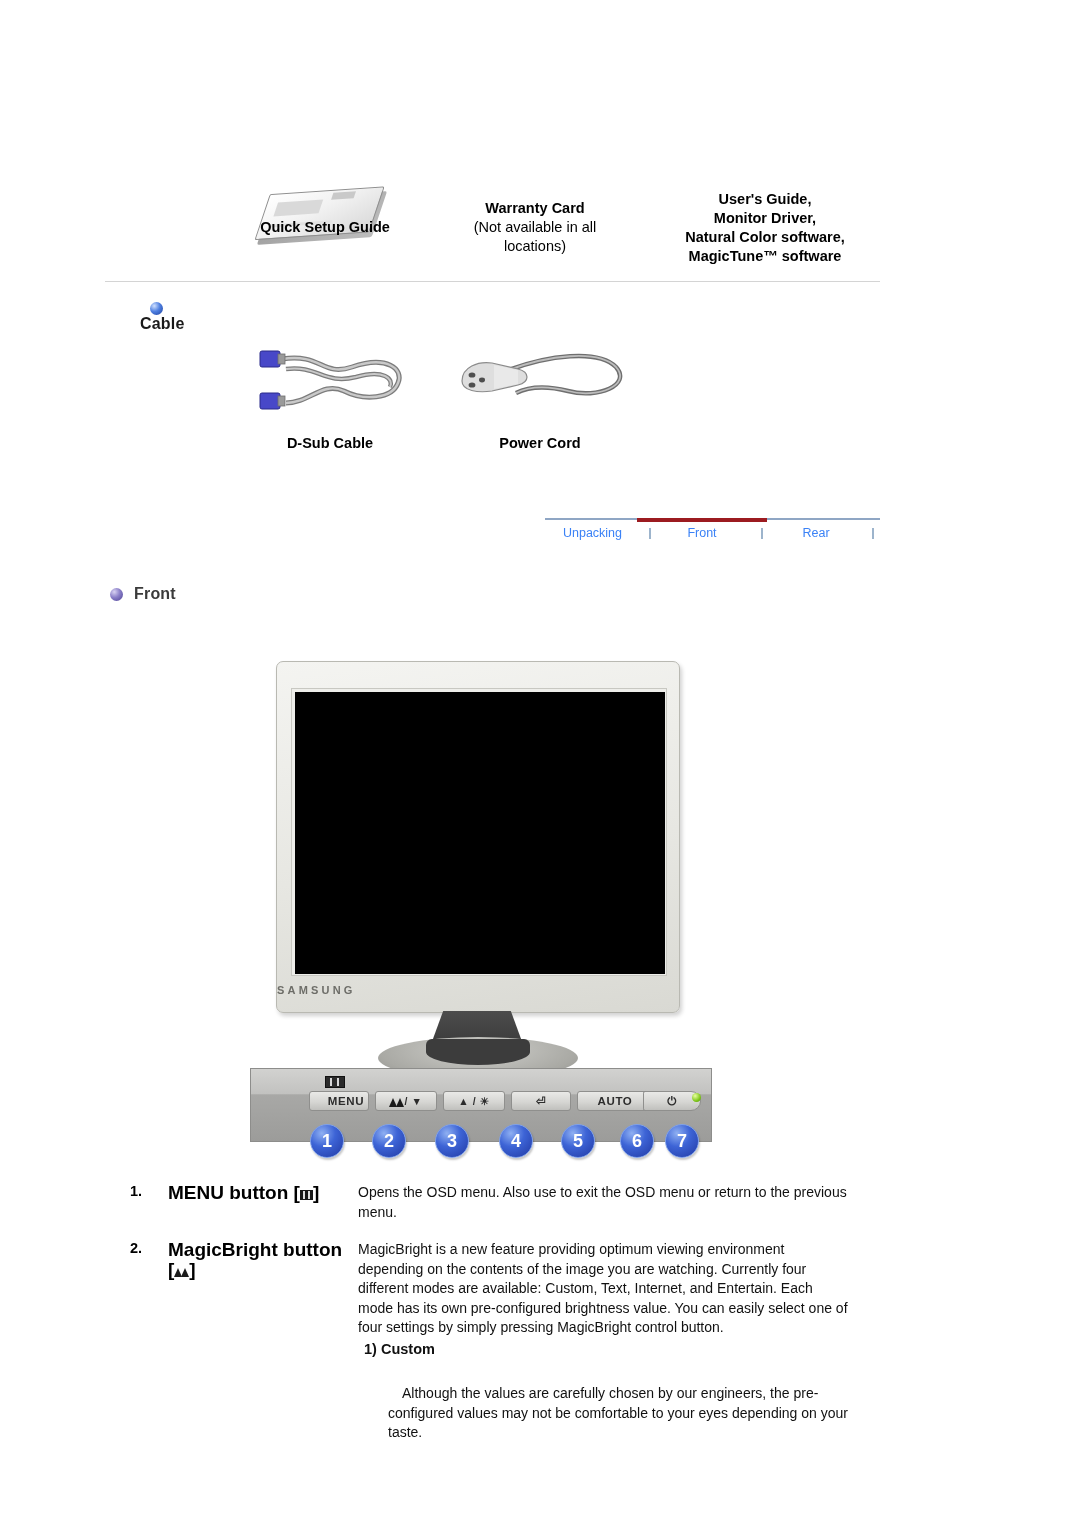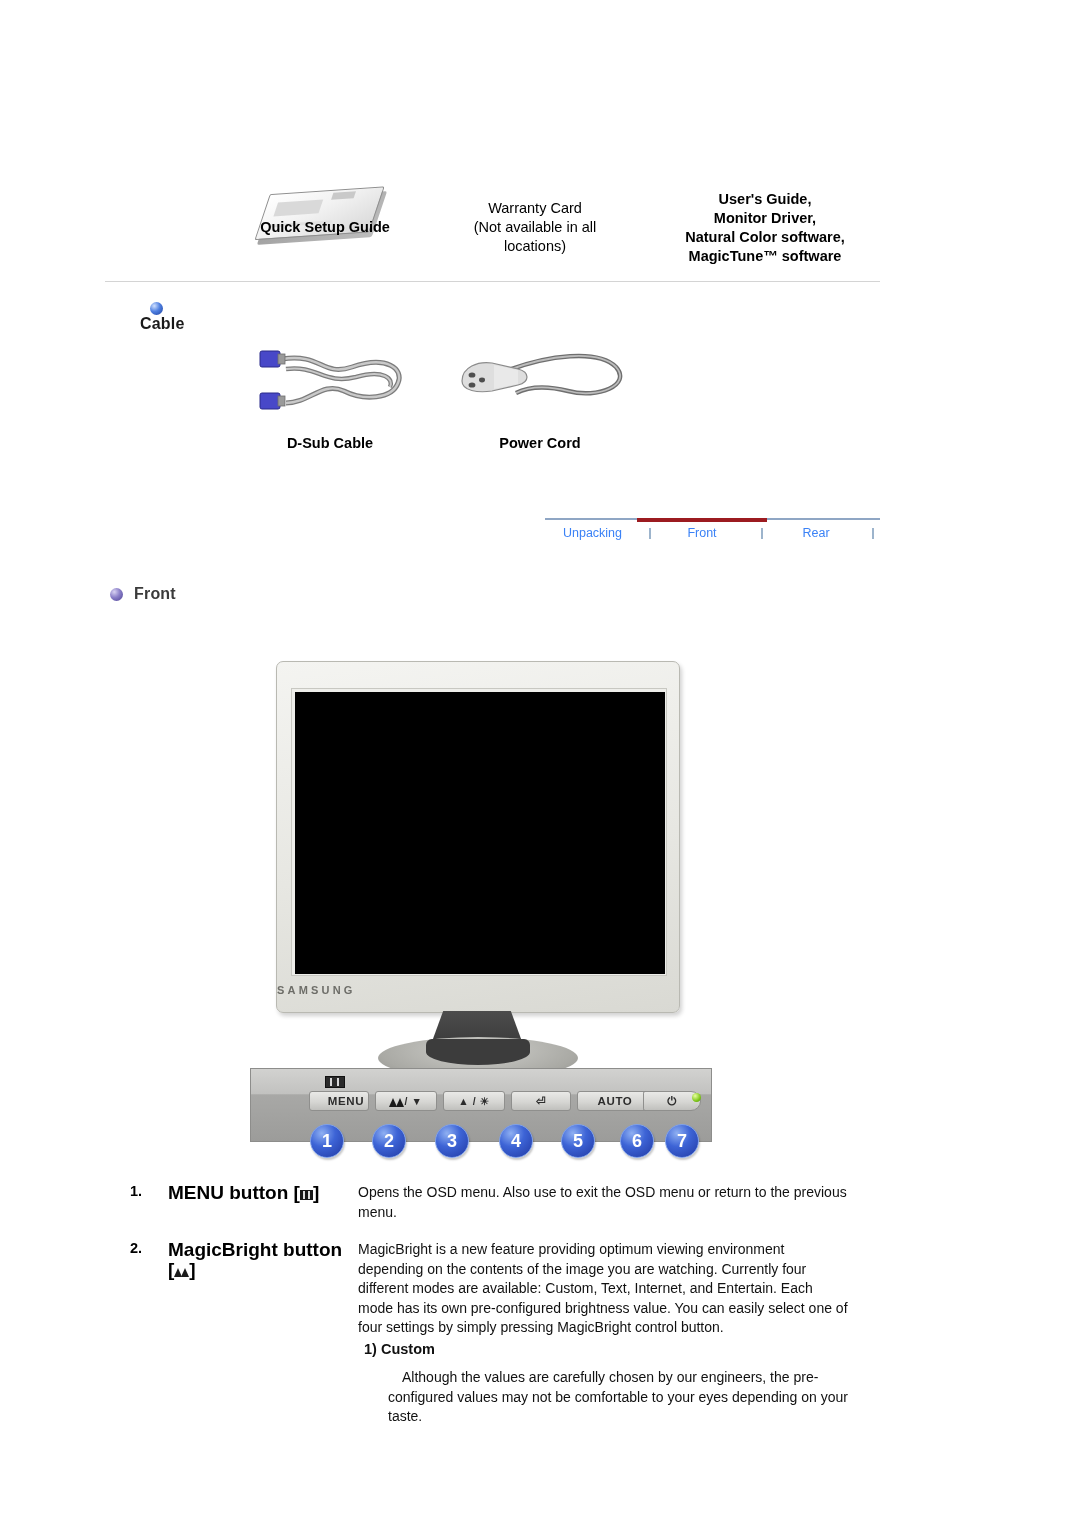--- a/index.html
+++ b/index.html
@@ -67,21 +67,21 @@
   }
   .cap {
     position: absolute;
     text-align: center;
     font-size: 14.5px;
     line-height: 19px;
     color: #000;
   }
   .cap-quick { left: 210px; top: 26px; width: 230px; font-weight: bold; }
   .cap-warranty { left: 435px; top: 7px; width: 200px; }
-  .cap-warranty .t1 { font-weight: normal; }
+  .cap-warranty .t1 { font-weight: bold; }
   .cap-users { left: 640px; top: -2px; width: 250px; font-weight: bold; }
 
   .hr-sep {
     position: absolute;
     left: 105px; top: 281px;
     width: 775px; height: 1px;
     background: #d4d4d4;
   }
 
   
@@ -309,21 +309,21 @@
     color: #111;
   }
   .d-sub-title {
     font-size: 14.5px; font-weight: bold;
     margin-top: 2px;
     padding-left: 6px;
   }
   .d-sub-body {
     font-size: 14px; line-height: 19.5px;
     padding-left: 30px;
-    margin-top: 9px;
+    margin-top: 25px;
     text-indent: 14px;
   }
   .glyph-menu {
     display: inline-block;
     width: 13px; height: 10px;
     background: #1a1a1a;
     position: relative;
     vertical-align: -1px;
   }
   .glyph-menu i {

